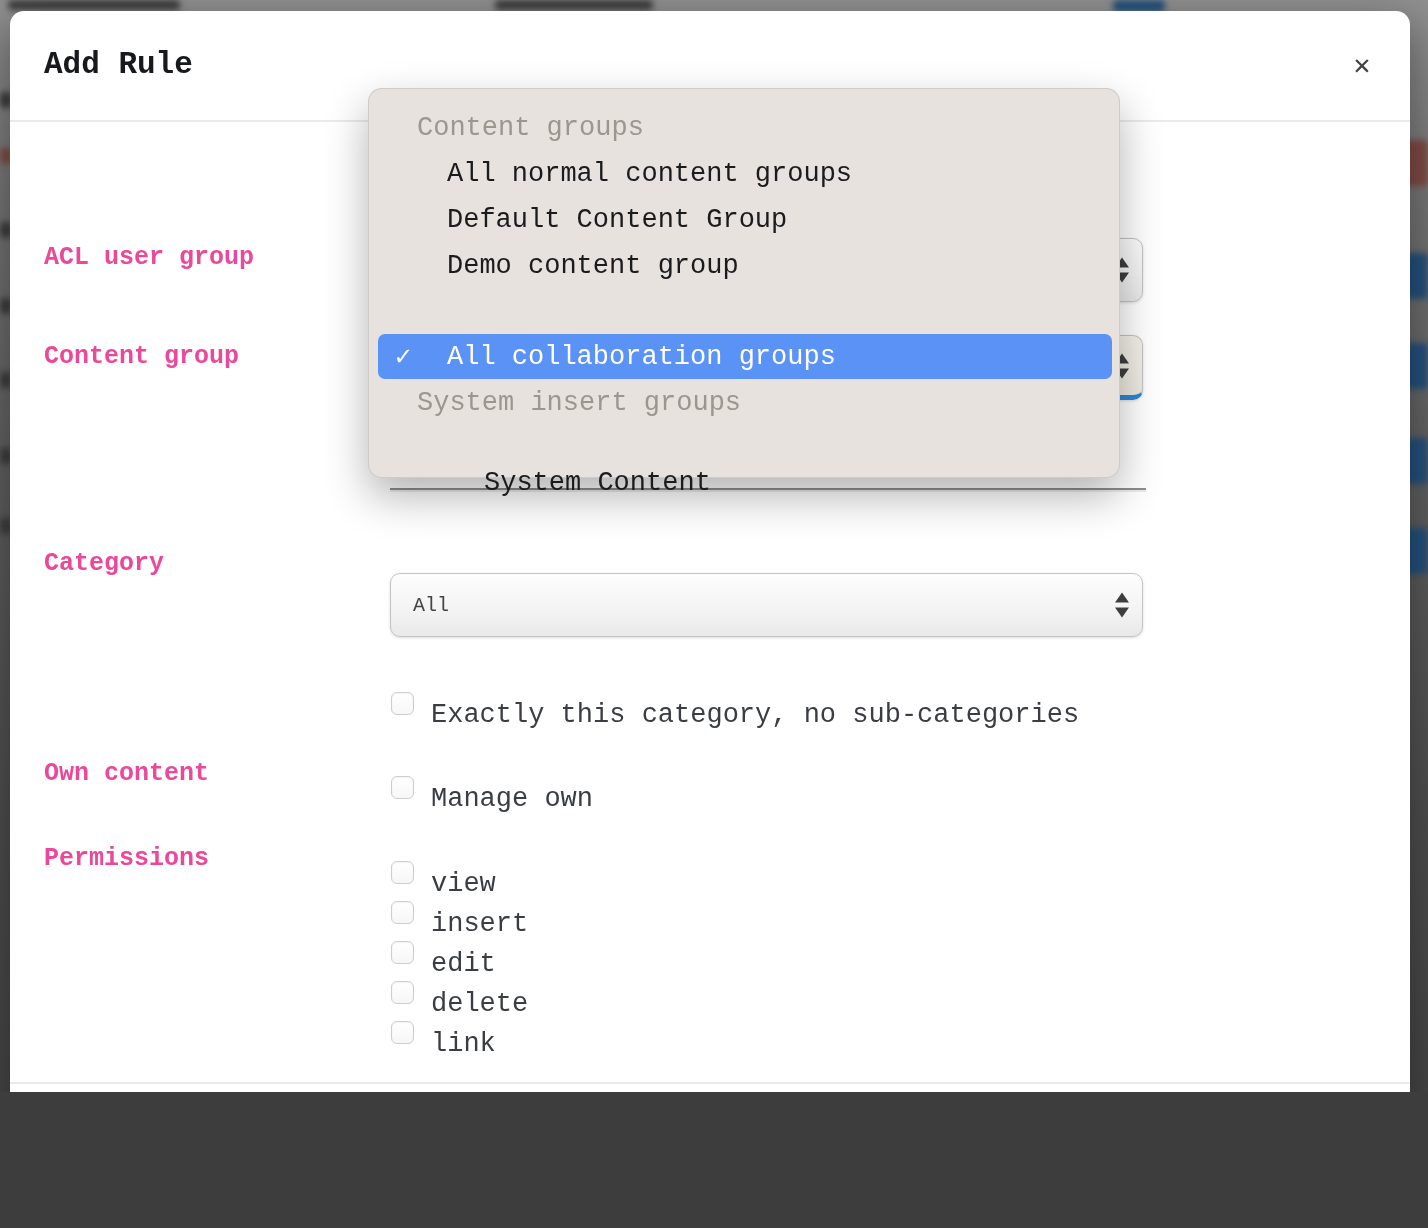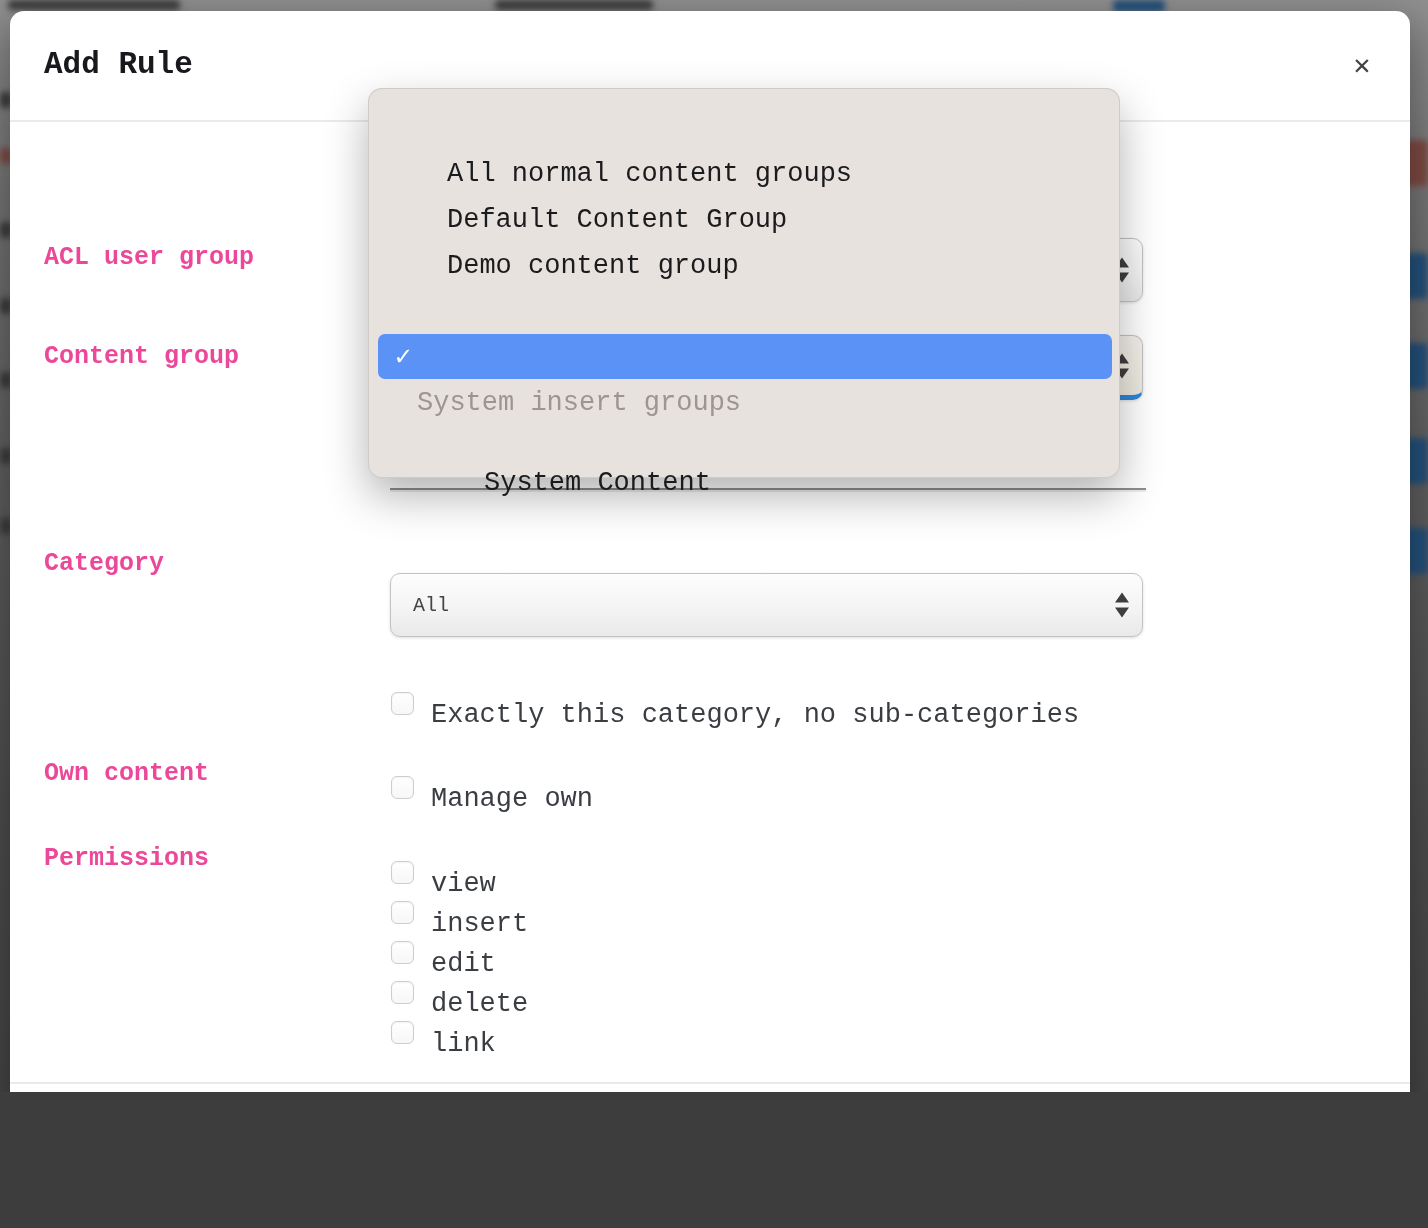--- a/index.html
+++ b/index.html
@@ -182,23 +182,25 @@
     <div class="cb-label" style="top:978px;">delete</div>
     <div class="checkbox" style="top:1010px;" role="checkbox" aria-checked="false"></div>
     <div class="cb-label" style="top:1018px;">link</div>
 
     <div class="footer-divider"></div>
     <div class="btn btn-cancel">Cancel</div>
     <div class="btn btn-save">Save</div>
   </div>
 
   <div class="popup">
+    <div class="popup-row group-header r0">Content groups</div>
     <div class="popup-row option r1">All normal content groups</div>
     <div class="popup-row option r2">Default Content Group</div>
     <div class="popup-row option r3">Demo content group</div>
     <div class="popup-row option selected r5">
       <span class="check">✓</span>
+      <span class="opt-text">All collaboration groups</span>
     </div>
     <div class="popup-row group-header r6">System insert groups</div>
     <div class="popup-row option deep r7">System Content</div>
   </div>
 
 </div>
 
 </body></html>

